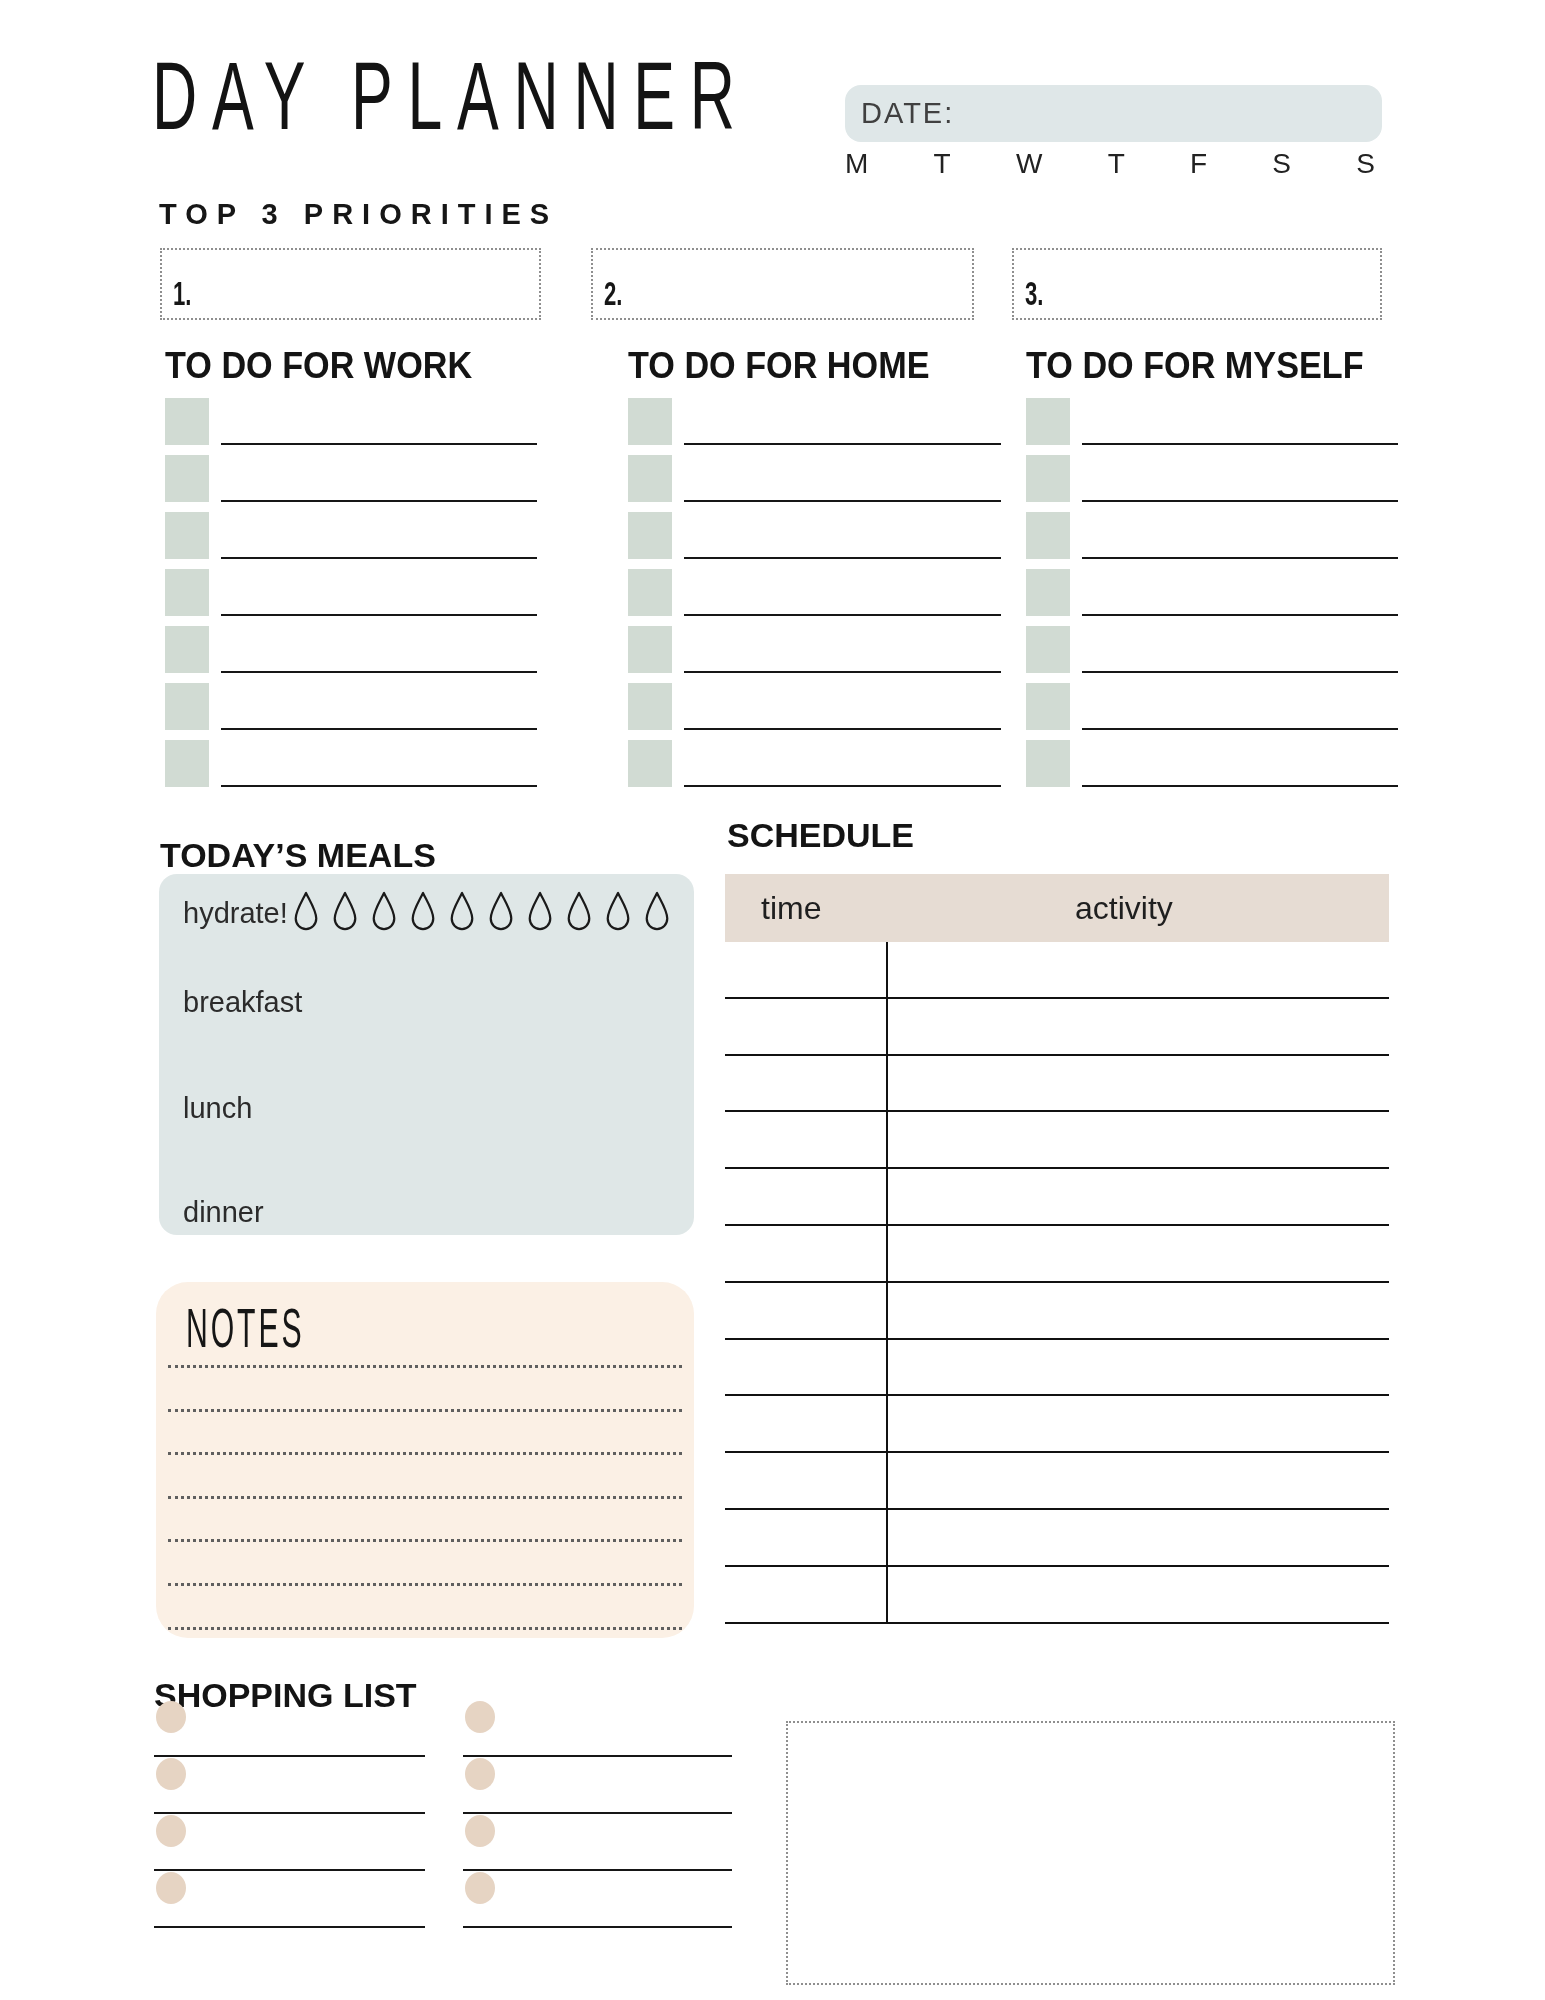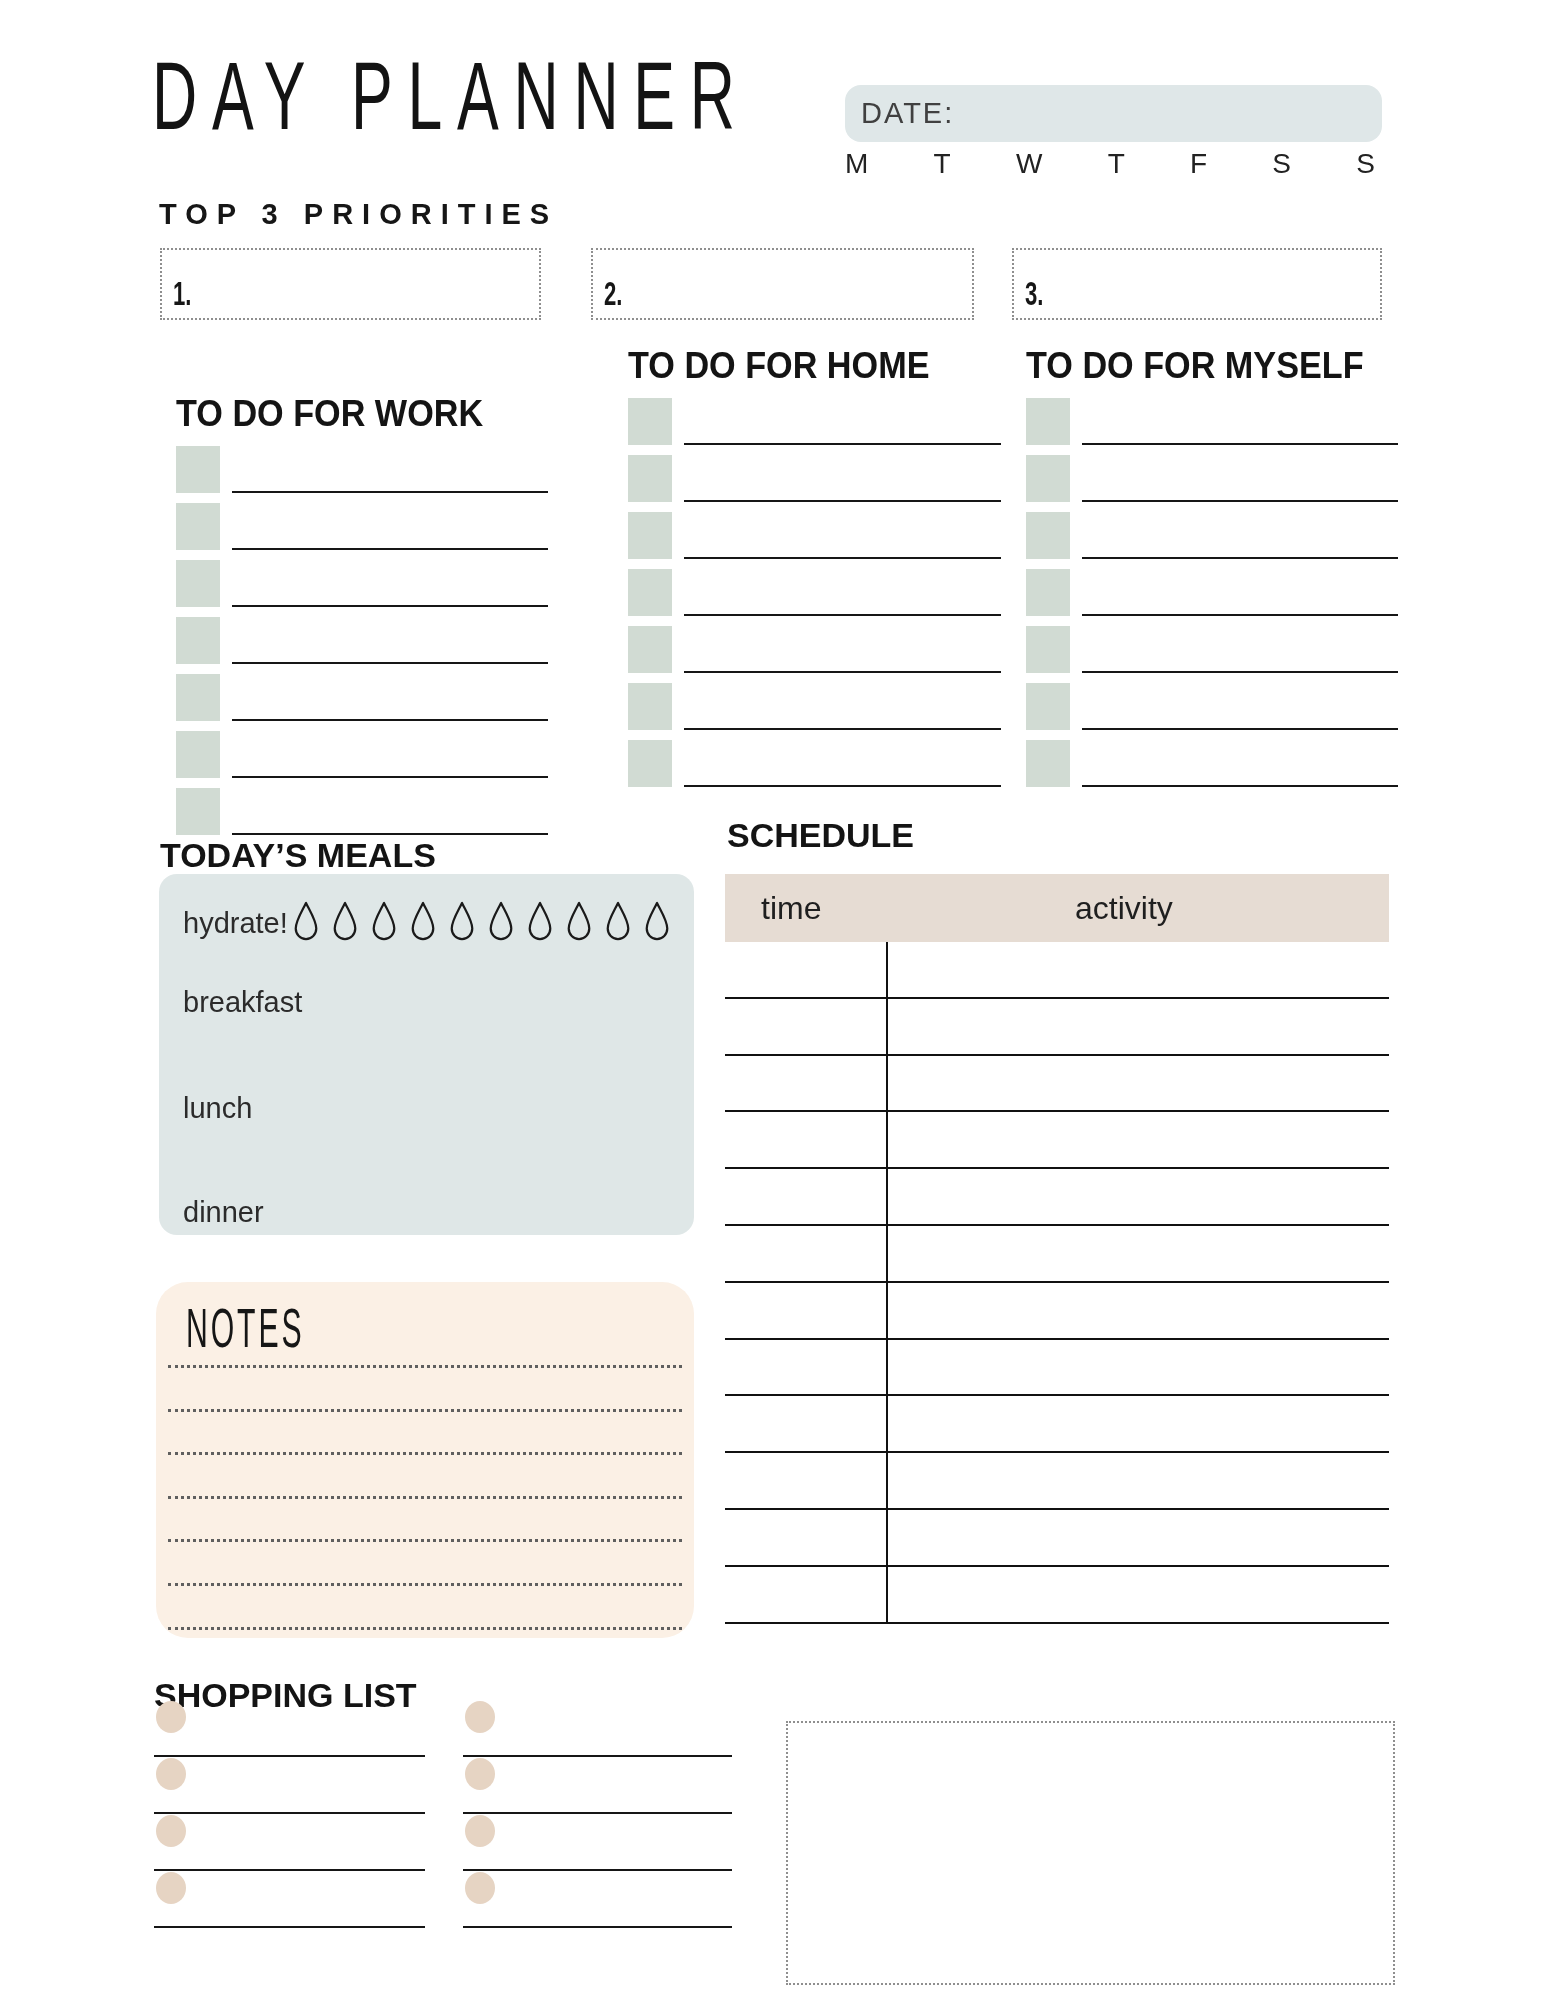--- a/index.html
+++ b/index.html
@@ -37,21 +37,21 @@
   }
   .prio-box .num{
     position:absolute;left:11px;bottom:5px;font-size:27px;font-weight:700;color:#161616;
     transform:scale(0.82,1.2);transform-origin:bottom left;
   }
   #prio-box-0{left:160px;width:381px;}
   #prio-box-1{left:591px;width:383px;}
   #prio-box-2{left:1012px;width:370px;}
   
   .todo-col{position:absolute;top:344px;}
-  #todo-col-0{left:176px;width:372px;margin-top:48px;}
+  #todo-col-0{left:165px;width:372px;}
   #todo-col-1{left:628px;width:373px;}
   #todo-col-2{left:1026px;width:372px;}
   .todo-title{
     font-size:36px;font-weight:800;color:#141414;white-space:nowrap;
     transform:scale(0.95,1.02);transform-origin:top left;
   }
   .todo-rows{position:absolute;top:54px;left:0;right:0;}
   .todo-row{position:relative;height:57px;}
   .todo-check{
     position:absolute;left:0;top:0;width:44px;height:47px;background:#d1dbd3;cursor:pointer;
@@ -62,21 +62,21 @@
   
   .sec-heading{
     position:absolute;font-size:34px;font-weight:800;color:#141414;white-space:nowrap;
   }
   
   .meals-box{
     position:absolute;left:159px;top:874px;width:535px;height:361px;
     background:#dfe7e7;border-radius:18px;
   }
   .hydrate-row{
-    position:absolute;left:24px;top:26px;right:10px;display:flex;align-items:center;text-align:center;
+    position:absolute;left:24px;top:16px;right:10px;display:flex;align-items:center;text-align:center;
   }
   .hydrate-label{font-size:29px;color:#2b2b2b;margin-right:4px;}
   .drops{display:flex;gap:11px;align-items:center;}
   .drop{width:28px;height:42px;}
   .meal-item{position:absolute;left:24px;font-size:29px;color:#2b2b2b;}
   .meal-item.m0{top:112px;}
   .meal-item.m1{top:218px;}
   .meal-item.m2{top:322px;}
   
   .sched-header{

